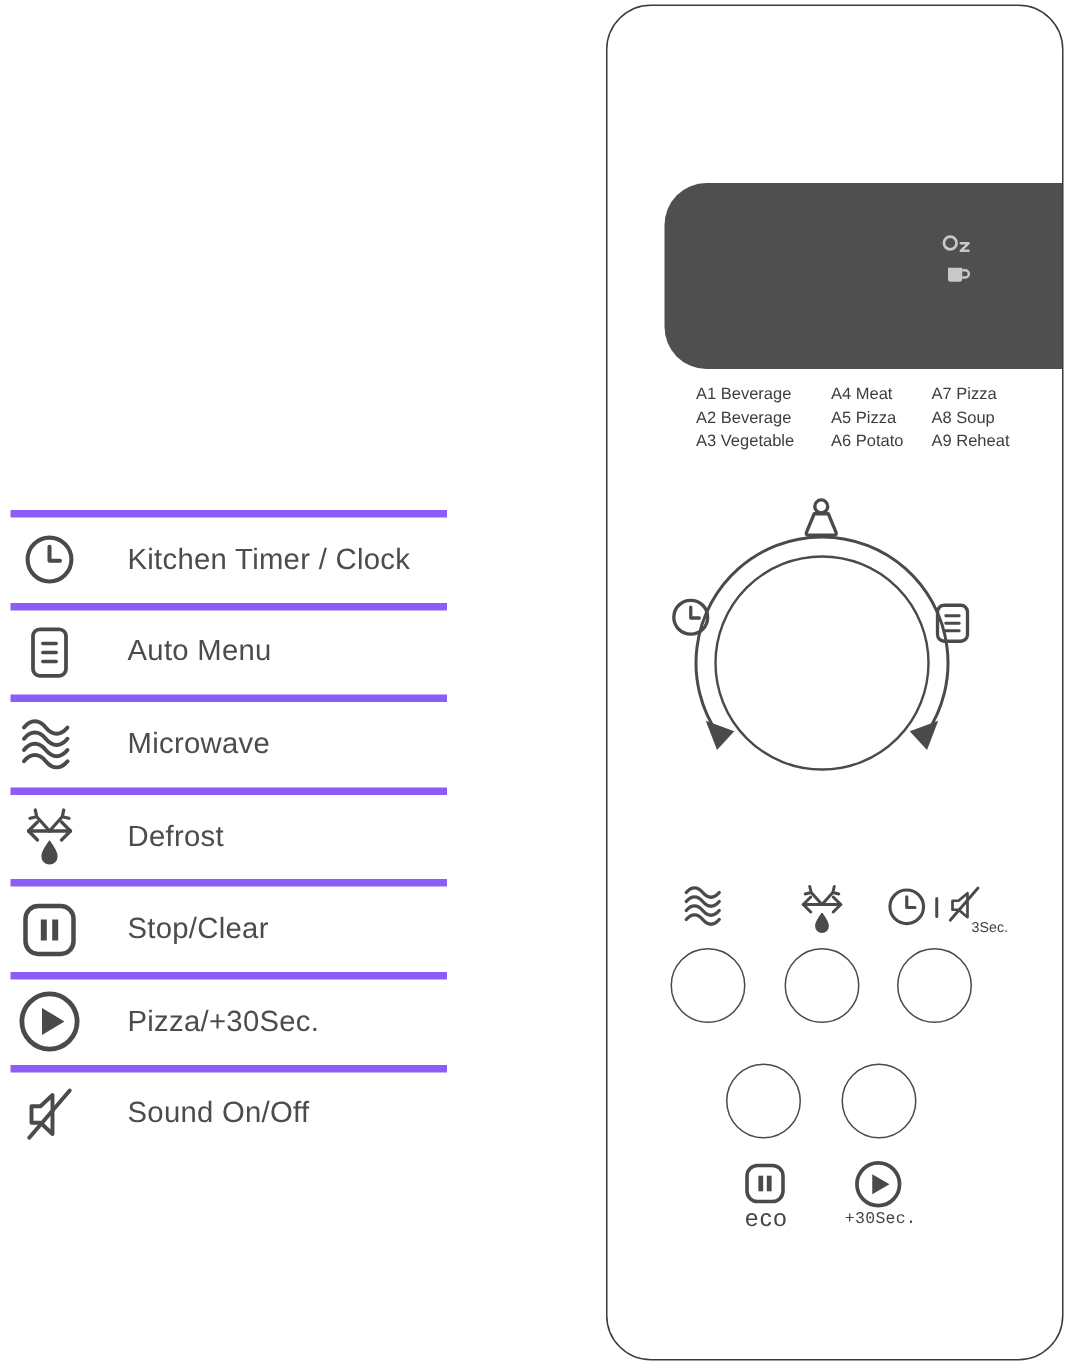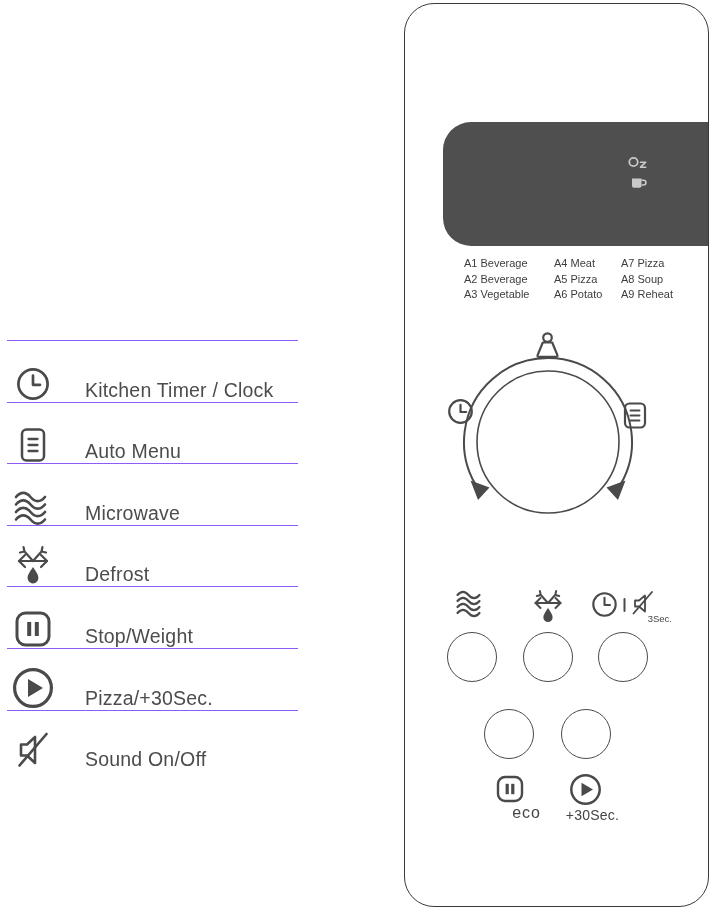--- a/index.html
+++ b/index.html
@@ -8,45 +8,45 @@
     font-family:"Liberation Sans", sans-serif;overflow:hidden;
     color:#4a4a4a;
   }
   
   .legend{position:absolute;left:7px;top:340px;width:291px;}
   .legend-heading{
     font-size:25px;font-weight:bold;color:#454545;
     padding:16px 0 0 1px;height:51px;box-sizing:border-box;letter-spacing:.2px;
   }
   .legend-row{
-    height:61.6px;border-top:1px solid #8b5cf6;
-    display:flex;align-items:flex-end;box-sizing:border-box;
+    height:61.6px;border-top:5px solid #8b5cf6;
+    display:flex;align-items:center;box-sizing:border-box;
   }
   .legend-row .icon-cell{width:52px;display:flex;justify-content:center;align-items:center;flex:0 0 52px;}
   .legend-row .label{margin-left:26px;font-size:19.5px;color:#4c4c4c;letter-spacing:.2px;}
   
   .panel{
     position:absolute;left:404px;top:3px;width:305px;height:904px;
     border:1.6px solid #3a3a3a;border-radius:30px;box-sizing:border-box;
     background:#ffffff;
   }
   .display{
     position:absolute;left:38px;top:118px;right:0;height:124px;
     background:#4f4f4f;border-radius:28px 0 0 28px;
   }
   .abs{position:absolute;}
   .menu-col{position:absolute;top:252px;font-size:11px;line-height:15.5px;color:#3d3d3d;white-space:nowrap;}
   .menu-col div{white-space:nowrap;}
   .round-btn{
     position:absolute;width:50px;height:50px;border:1.6px solid #4a4a4a;
     border-radius:50%;background:#ffffff;box-sizing:border-box;
   }
-  .small-label{position:absolute;color:#454545;text-align:right;}
+  .small-label{position:absolute;color:#454545;text-align:center;}
   .eco-label{font-size:16px;letter-spacing:1px;}
-  .sec30-label{font-size:14px;letter-spacing:.2px;}
+  .sec30-label{font-size:11px;letter-spacing:.2px;font-family:Liberation Mono, monospace;}
   .hold-label{font-size:9.5px;}
   svg{display:block;}
 </style>
 </head>
 <body>
 
 <div class="legend">
 
   <div class="legend-row">
     <span class="icon-cell">
@@ -96,21 +96,21 @@
   </div>
 
   <div class="legend-row">
     <span class="icon-cell">
       <svg width="38" height="38" viewBox="0 0 38 38">
         <rect x="3" y="3" width="32" height="32" rx="8.5" fill="none" stroke="#4a4a4a" stroke-width="3"></rect>
         <rect x="13.2" y="12" width="4" height="14" fill="#4a4a4a"></rect>
         <rect x="20.8" y="12" width="4" height="14" fill="#4a4a4a"></rect>
       </svg>
     </span>
-    <span class="label">Stop/Weight</span>
+    <span class="label">Stop/Clear</span>
   </div>
 
   <div class="legend-row">
     <span class="icon-cell">
       <svg width="44" height="44" viewBox="0 0 44 44">
         <circle cx="22" cy="22" r="18.4" fill="none" stroke="#4a4a4a" stroke-width="3.2"></circle>
         <path d="M17 13 V31 L32 22 Z" fill="#4a4a4a"></path>
       </svg>
     </span>
     <span class="label">Pizza/+30Sec.</span>

